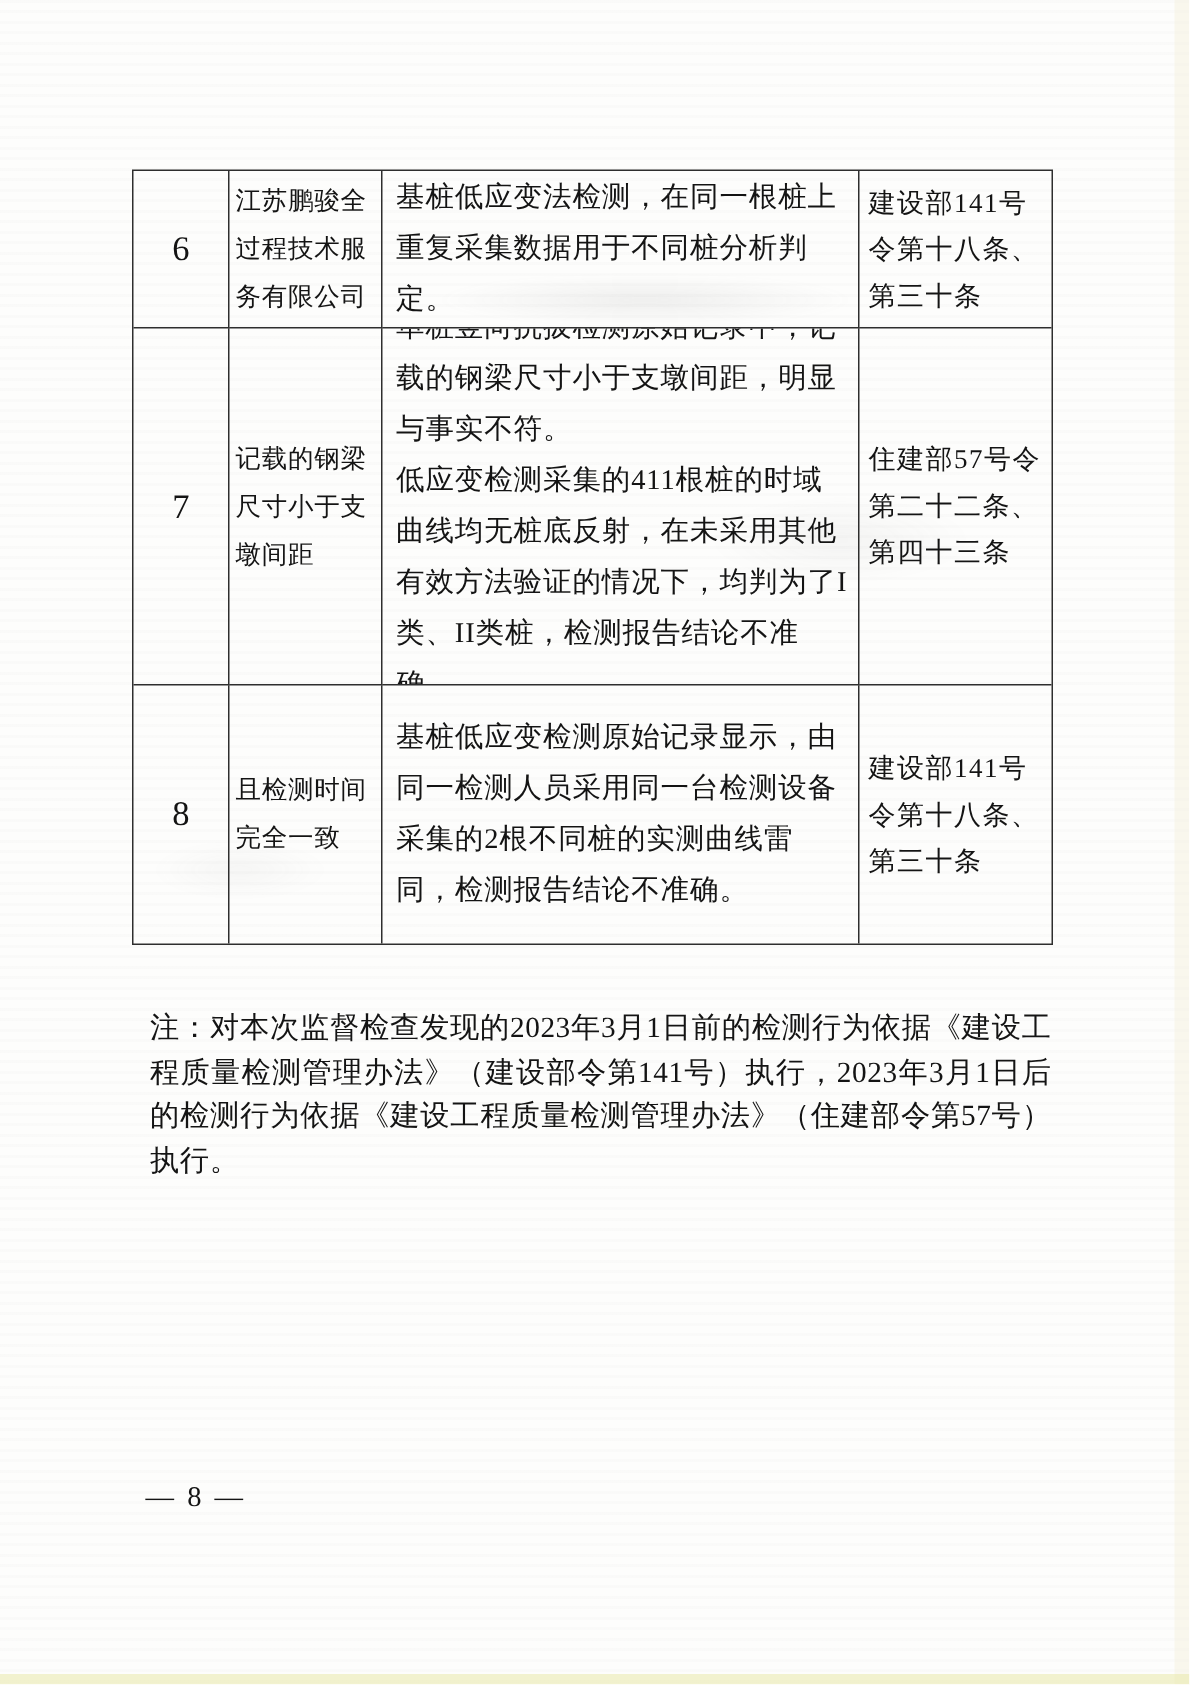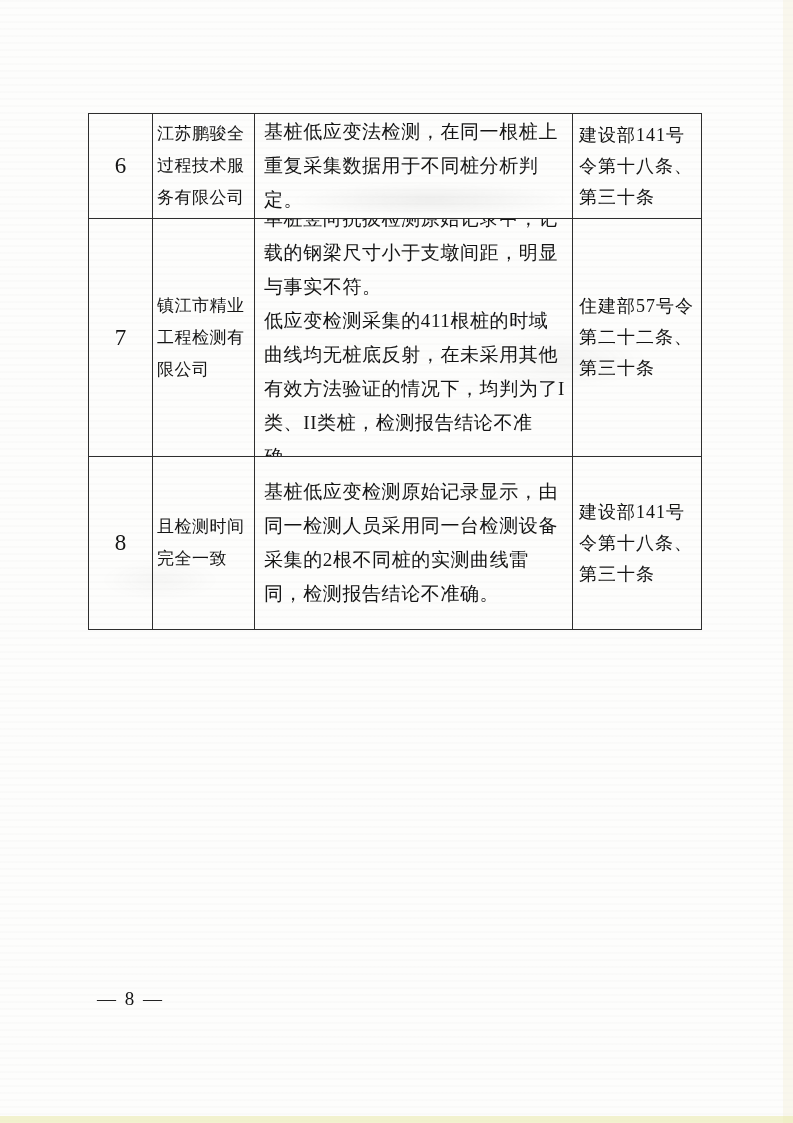--- a/index.html
+++ b/index.html
@@ -152,44 +152,45 @@
       <span class="txt">基桩低应变法检测，在同一根桩上重复采集数据用于不同桩分析判定。</span>
     </div>
     <div class="tcell cell-basis last-col">
       <span>建设部141号令第十八条、第三十条</span>
     </div>
 
     <div class="tcell cell-num">
       <span>7</span>
     </div>
     <div class="tcell cell-company">
-      <span>镇江市精业工程检测有限公司</span>
+      <span>记载的钢梁尺寸小于支墩间距</span>
     </div>
     <div class="tcell cell-issue">
       <span class="txt">单桩竖向抗拔检测原始记录中，记载的钢梁尺寸小于支墩间距，明显与事实不符。
 低应变检测采集的411根桩的时域曲线均无桩底反射，在未采用其他有效方法验证的情况下，均判为了I类、II类桩，检测报告结论不准确。</span>
     </div>
     <div class="tcell cell-basis last-col">
-      <span>住建部57号令第二十二条、第三十条</span>
+      <span>住建部57号令第二十二条、第四十三条</span>
     </div>
 
     <div class="tcell cell-num last-row">
       <span>8</span>
     </div>
     <div class="tcell cell-company last-row">
       <span>且检测时间完全一致</span>
     </div>
     <div class="tcell cell-issue last-row">
       <span class="txt">基桩低应变检测原始记录显示，由同一检测人员采用同一台检测设备采集的2根不同桩的实测曲线雷同，检测报告结论不准确。</span>
     </div>
     <div class="tcell cell-basis last-col last-row">
       <span>建设部141号令第十八条、第三十条</span>
     </div>
 
   </div>
 
+  <div class="note">注：对本次监督检查发现的2023年3月1日前的检测行为依据《建设工程质量检测管理办法》（建设部令第141号）执行，2023年3月1日后的检测行为依据《建设工程质量检测管理办法》（住建部令第57号）执行。</div>
 
   <div class="page-num">— 8 —</div>
 
   <div class="edge-tint-right"></div>
   <div class="edge-tint-bottom"></div>
 
 </div>
 
 </body></html>

